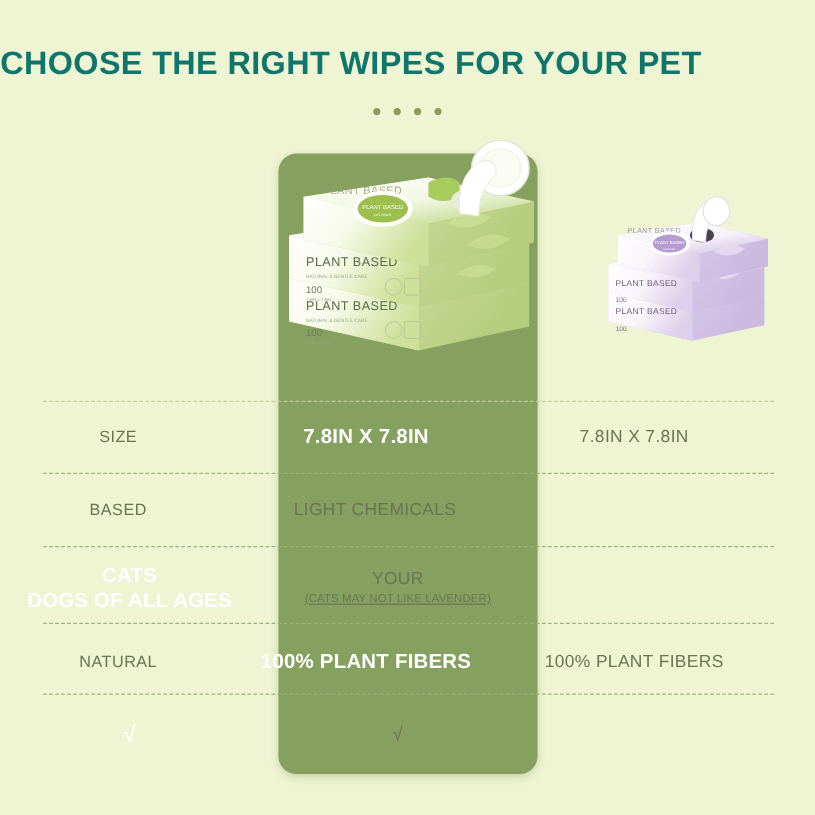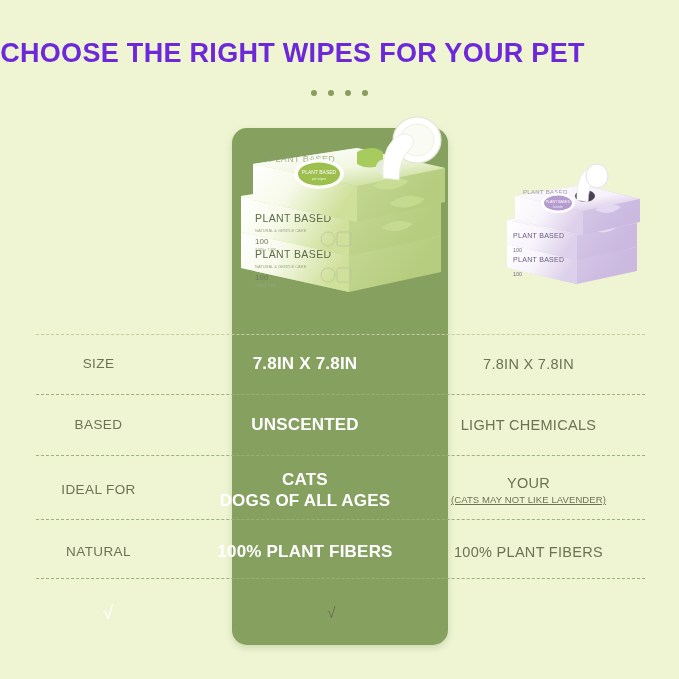--- a/index.html
+++ b/index.html
@@ -18,21 +18,21 @@
   
   .title {
     position: absolute;
     top: 38px;
     left: 0;
     width: 585px;
     text-align: center;
     font-size: 27px;
     font-weight: bold;
     letter-spacing: 0.3px;
-    color: #6d28d9;
+    color: #0f766e;
     white-space: nowrap;
   }
   .dots {
     position: absolute;
     top: 90px;
     left: 0;
     width: 679px;
     display: flex;
     justify-content: center;
     gap: 11px;
@@ -265,26 +265,24 @@
 <div class="divider over" style="top:578px"></div>
 
 <div class="row" style="top:364px; height:30px; margin-top:-15px">
   <div class="cell-label">SIZE</div>
   <div class="cell-main">7.8IN X 7.8IN</div>
   <div class="cell-alt">7.8IN X 7.8IN</div>
 </div>
 
 <div class="row" style="top:425px; height:30px; margin-top:-15px">
   <div class="cell-label">BASED</div>
-  <div class="cell-main">UNSCENTED</div>
   <div class="cell-alt">LIGHT CHEMICALS</div>
 </div>
 
 <div class="row" style="top:490px; height:44px; margin-top:-22px">
-  <div class="cell-label">IDEAL FOR</div>
   <div class="cell-main" style="white-space:pre-line">CATS
 DOGS OF ALL AGES</div>
   <div class="cell-alt">
     <span>YOUR</span>
     <span class="sub-note">(CATS MAY NOT LIKE LAVENDER)</span>
   </div>
 </div>
 
 <div class="row" style="top:552px; height:30px; margin-top:-15px">
   <div class="cell-label">NATURAL</div>

